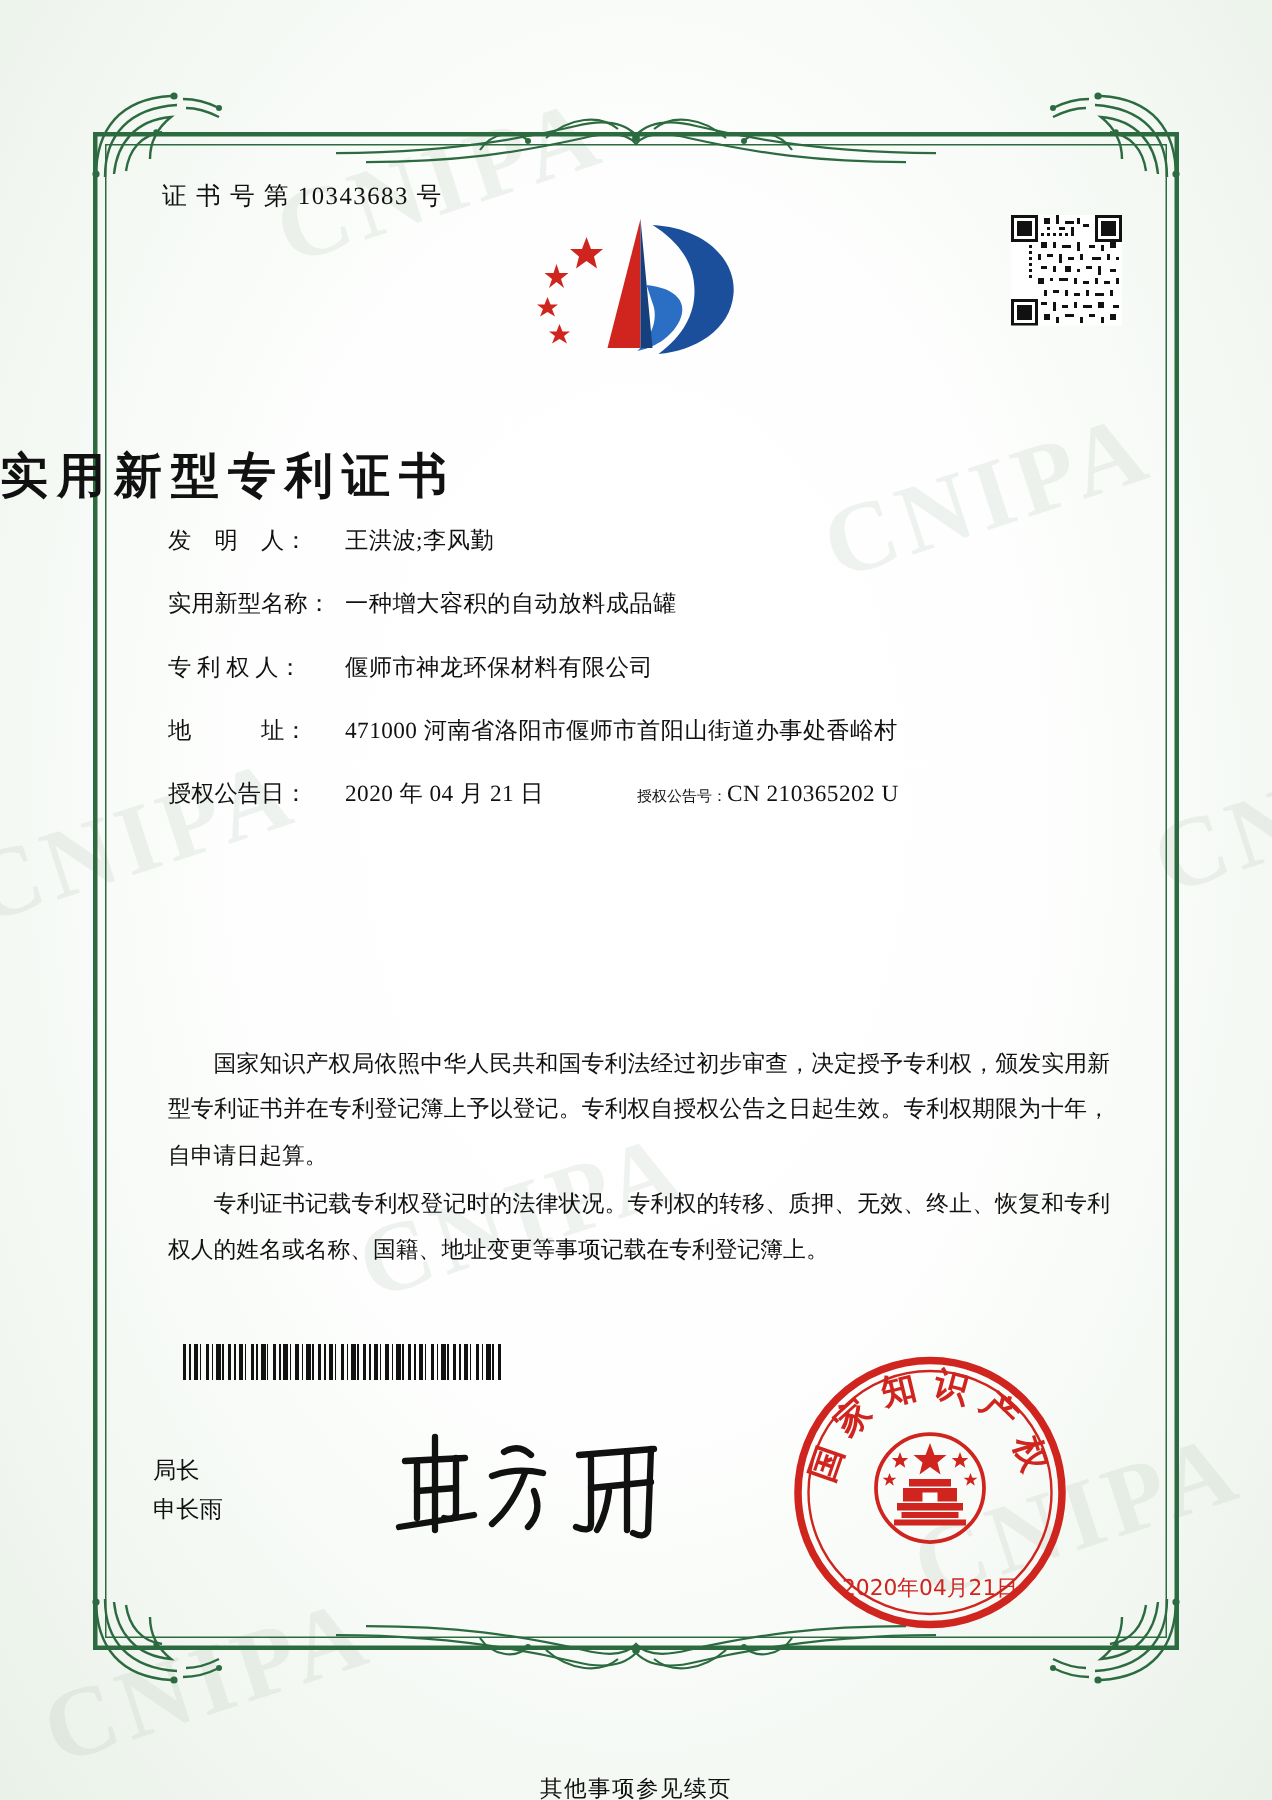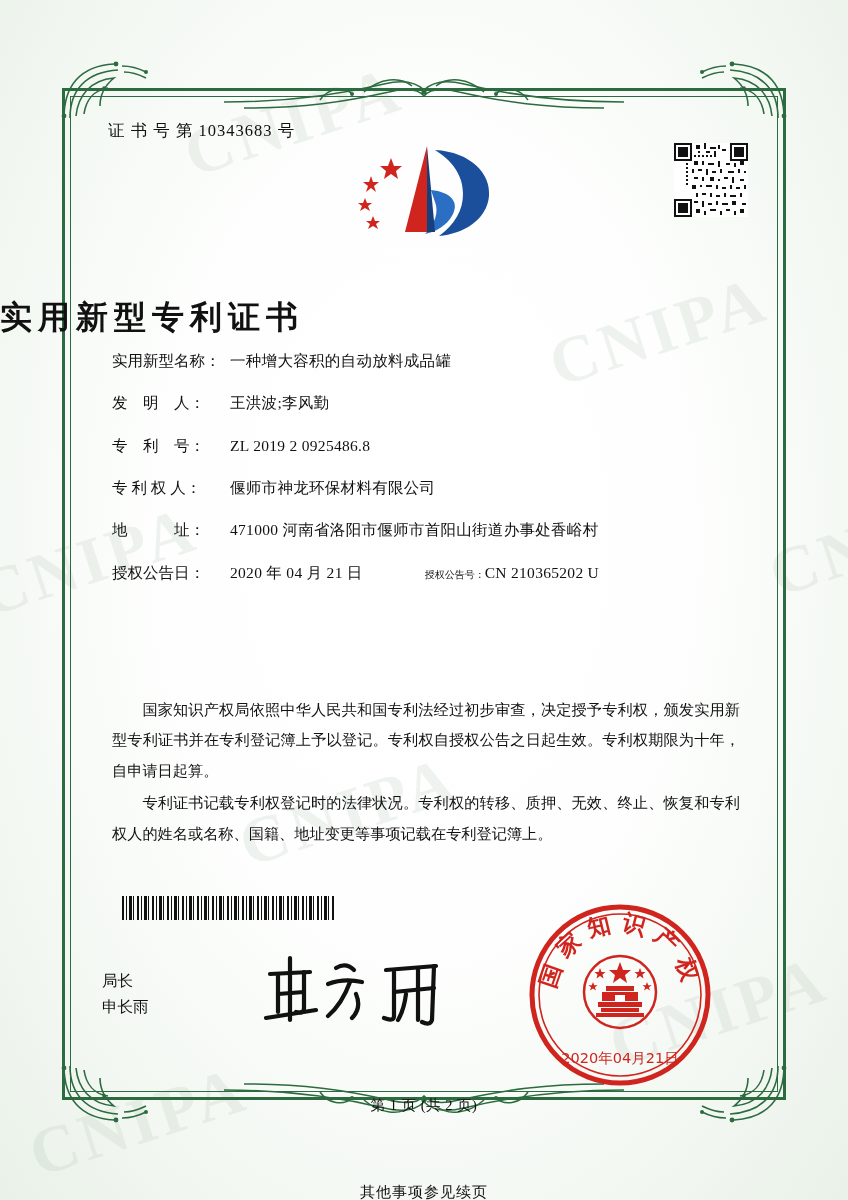--- a/index.html
+++ b/index.html
@@ -488,30 +488,26 @@
           <rect x="30" y="34" width="1" height="2"></rect>
         <rect x="33" y="33" width="2" height="2"></rect>
       </g>
     </svg>
   </div>
 
   <div class="doc-title">实用新型专利证书</div>
 
   <div class="fields">
     <div class="field-row">
-      <div class="field-label">实用新型名称：</div>
-      <div class="field-value">一种增大容积的自动放料成品罐</div>
-    </div>
-    <div class="field-row">
       <div class="field-label">发　明　人：</div>
       <div class="field-value">王洪波;李风勤</div>
     </div>
     <div class="field-row">
-      <div class="field-label">专　利　号：</div>
-      <div class="field-value">ZL 2019 2 0925486.8</div>
+      <div class="field-label">实用新型名称：</div>
+      <div class="field-value">一种增大容积的自动放料成品罐</div>
     </div>
     <div class="field-row">
       <div class="field-label">专 利 权 人：</div>
       <div class="field-value">偃师市神龙环保材料有限公司</div>
     </div>
     <div class="field-row">
       <div class="field-label">地　　　址：</div>
       <div class="field-value">471000 河南省洛阳市偃师市首阳山街道办事处香峪村</div>
     </div>
     <div class="field-row two-col">
@@ -587,16 +583,15 @@
           <polygon points="20,-24 21.5,-20 25.5,-20 22.5,-17.5 23.5,-13.5 20,-16 16.5,-13.5 17.5,-17.5 14.5,-20 18.5,-20"></polygon>
           <polygon points="-27,-10 -25.8,-6.8 -22.4,-6.8 -25.1,-4.8 -24.1,-1.5 -27,-3.6 -29.9,-1.5 -28.9,-4.8 -31.6,-6.8 -28.2,-6.8"></polygon>
           <polygon points="27,-10 28.2,-6.8 31.6,-6.8 28.9,-4.8 29.9,-1.5 27,-3.6 24.1,-1.5 25.1,-4.8 22.4,-6.8 25.8,-6.8"></polygon>
         </g>
       </g>
 
       <text x="95" y="163" text-anchor="middle" font-family="'DejaVu Sans','Liberation Sans',sans-serif" font-size="14.5" fill="#d0241f">2020年04月21日</text>
     </svg>
   </div>
 
-  <div class="page-footer">第 1 页 (共 2 页)</div>
   <div class="outside-note">其他事项参见续页</div>
 
 </div>
 
 </body></html>

